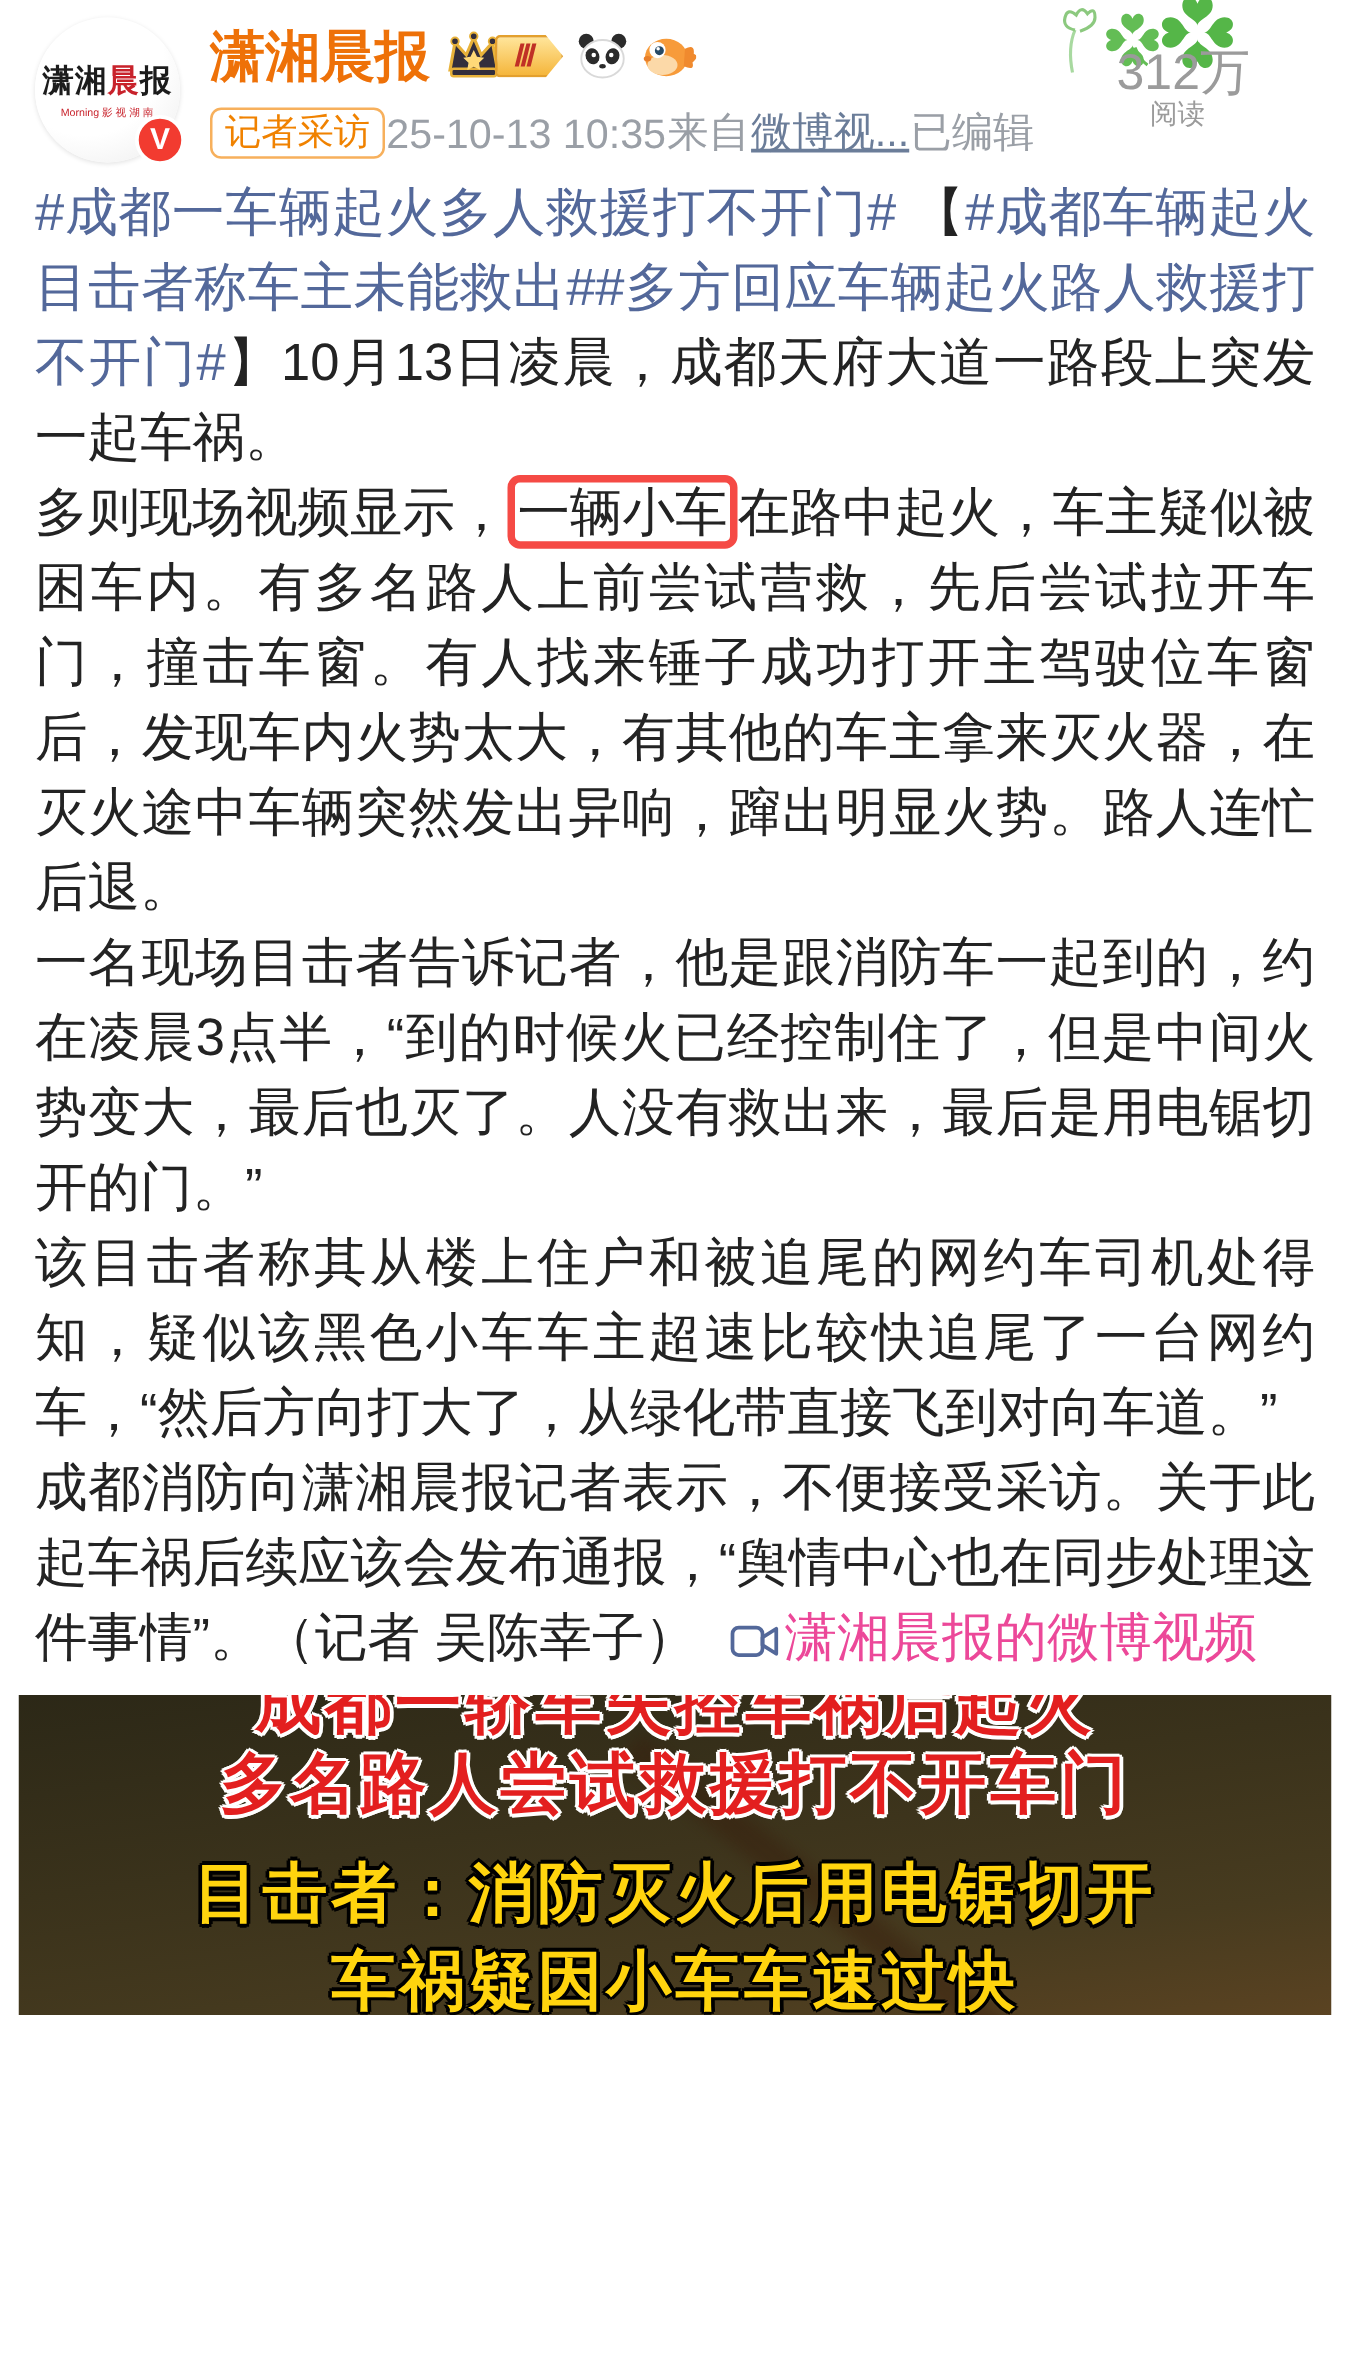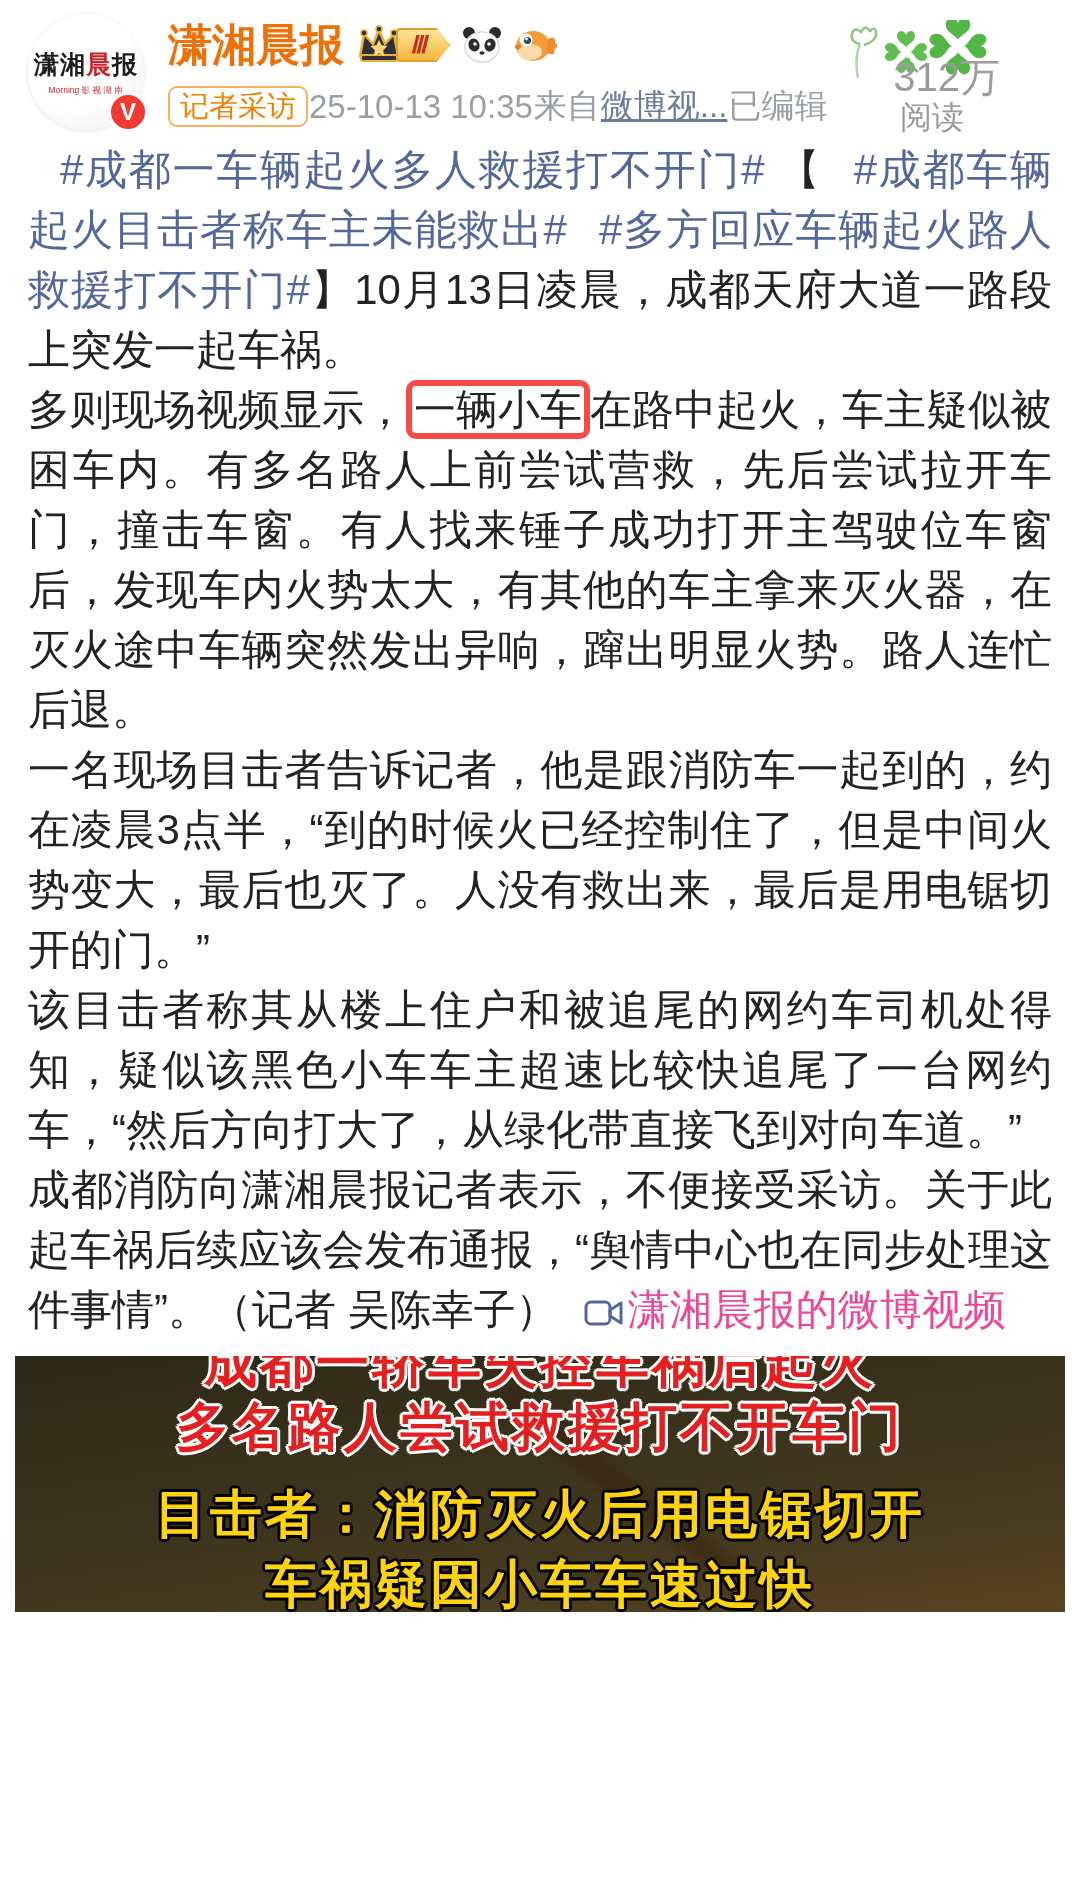--- a/index.html
+++ b/index.html
@@ -40,29 +40,29 @@
     border-radius:4px;
     font-size:24px; font-weight:bold; color:#c03026; font-style:italic;
   }
   .meta-row { display:flex; align-items:center; gap:1px; margin-top:12px; font-size:33px; color:#9a9fa6; white-space:nowrap; }
   .interview-tag {
     font-size:29px; color:#f08200; border:2px solid #f7b05c; border-radius:9px;
     padding:3px 10px; line-height:1.1;
   }
   .source-link { color:#6b7d99;text-decoration:underline; }
 
-  .read-area { position:absolute; top:0; right:66px; width:200px; height:112px;margin-top:20px; }
+  .read-area { position:absolute; top:0; right:66px; width:200px; height:112px; }
   .clovers { position:absolute; top:0; right:8px; }
   .read-num { position:absolute; top:30px; right:14px; font-size:40px; color:#9b9b9b; }
-  .read-label { position:absolute; top:76px; right:50px; font-size:32px; color:#9b9b9b; }
+  .read-label { position:absolute; top:76px; right:50px; font-size:22px; color:#9b9b9b; }
 
   
   .post-body { padding:10px 28px 0 28px; font-size:42px; line-height:60px; color:#232323; text-align:justify; }
   .post-body p { margin:0; }
-  .lnk { color:#53689a;margin-left:32px; }
+  .lnk { color:#53689a; }
   .hl-box { border:6px solid #f54a45; border-radius:10px; padding:0 2px; }
   .video-link { color:#ec4899; white-space:nowrap; margin-left:26px; }
   .cam-icon { vertical-align:-4px; margin-right:4px; }
 
   
   .video-thumb {
     position:relative; margin:16px 15px 0 15px; height:438px; overflow:hidden;
     background:
       radial-gradient(ellipse 420px 260px at 88% 100%, rgba(233,138,62,.95), rgba(233,138,62,0) 70%),
       radial-gradient(ellipse 560px 220px at 35% 108%, rgba(190,105,45,.85), rgba(190,105,45,0) 72%),

